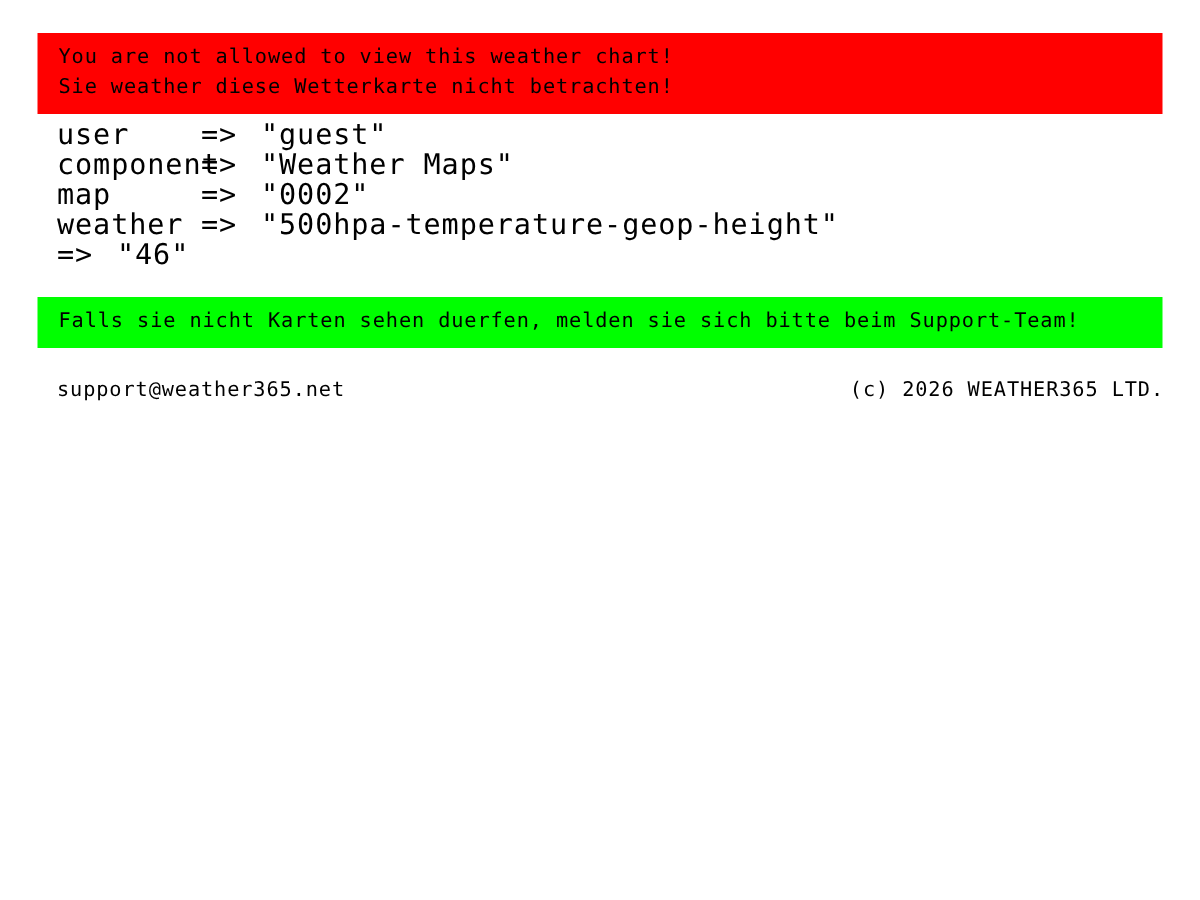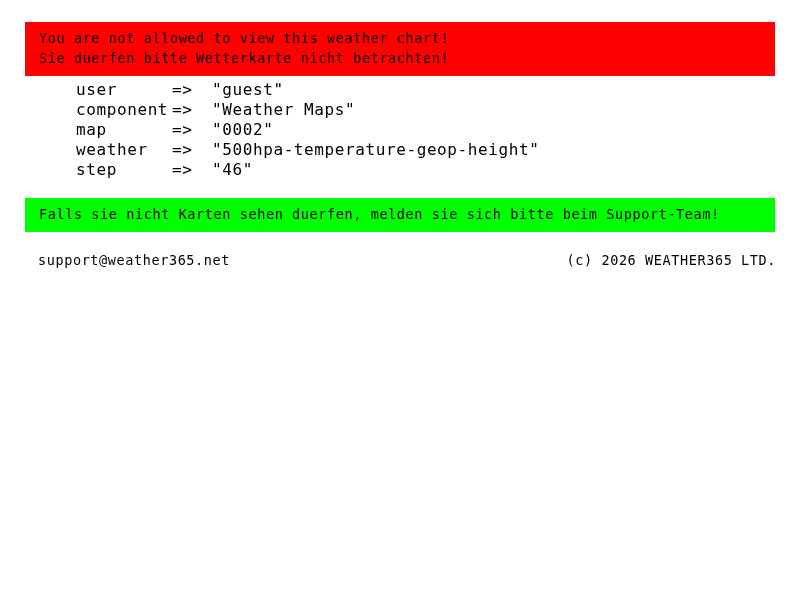--- a/index.html
+++ b/index.html
@@ -48,22 +48,21 @@
     left: 38px;
     top: 80px;
   }
   .param-row {
     display: flex;
     align-items: center;
     line-height: 20px;
     height: 20px;
     white-space: pre;
     letter-spacing: 0.6px;
-    font-size: 16px;
-    margin-left: 38px;
+    font-size: 19px;
   }
   .param-key {
     width: 96px;
     flex: 0 0 96px;
   }
   .param-arrow {
     width: 40px;
     flex: 0 0 40px;
   }
   .param-val {
@@ -85,21 +84,21 @@
   .footer-left { text-align: left; }
   .footer-right { text-align: center; }
 </style>
 </head>
 <body>
 
 <div class="page">
 
   <div class="banner banner-error">
     <div class="banner-line">You are not allowed to view this weather chart!</div>
-    <div class="banner-line">Sie duerfen bitte Wetterkarte nicht betrachten!</div>
+    <div class="banner-line">Sie weather diese Wetterkarte nicht betrachten!</div>
   </div>
 
   <div class="params">
     <div class="param-row">
       <span class="param-key">user</span>
       <span class="param-arrow">=&gt;</span>
       <span class="param-val">"guest"</span>
     </div>
     <div class="param-row">
       <span class="param-key">component</span>
@@ -110,21 +109,20 @@
       <span class="param-key">map</span>
       <span class="param-arrow">=&gt;</span>
       <span class="param-val">"0002"</span>
     </div>
     <div class="param-row">
       <span class="param-key">weather</span>
       <span class="param-arrow">=&gt;</span>
       <span class="param-val">"500hpa-temperature-geop-height"</span>
     </div>
     <div class="param-row">
-      <span class="param-key">step</span>
       <span class="param-arrow">=&gt;</span>
       <span class="param-val">"46"</span>
     </div>
   </div>
 
   <div class="banner banner-ok">
     <div class="banner-line">Falls sie nicht Karten sehen duerfen, melden sie sich bitte beim Support-Team!</div>
   </div>
 
   <div class="footer">

